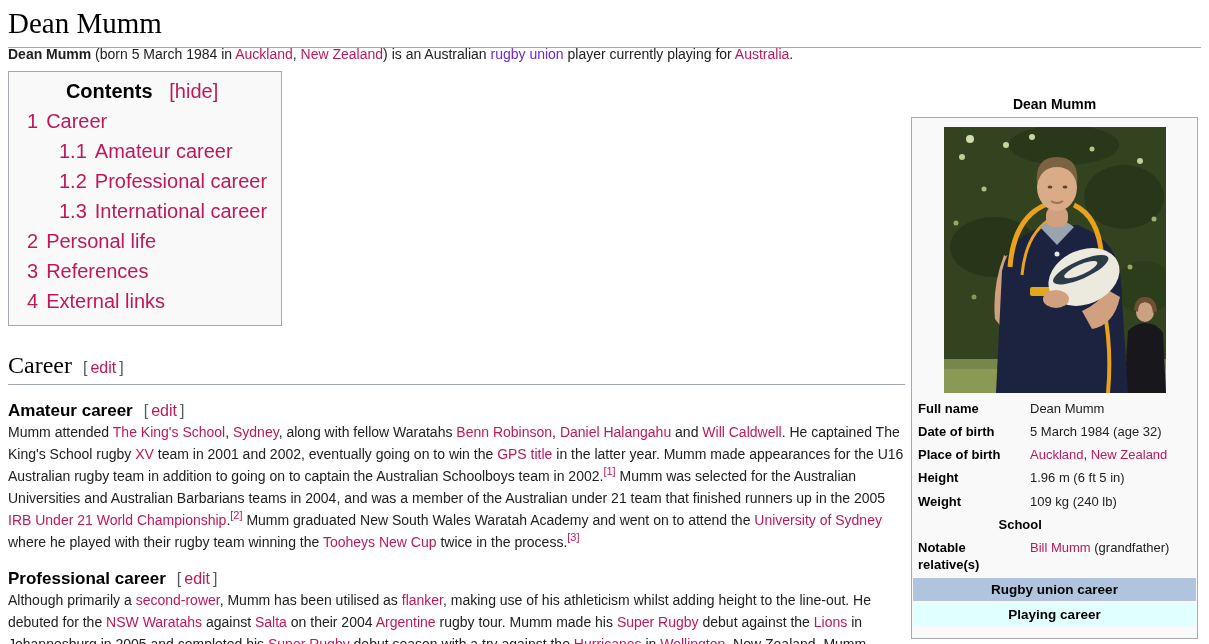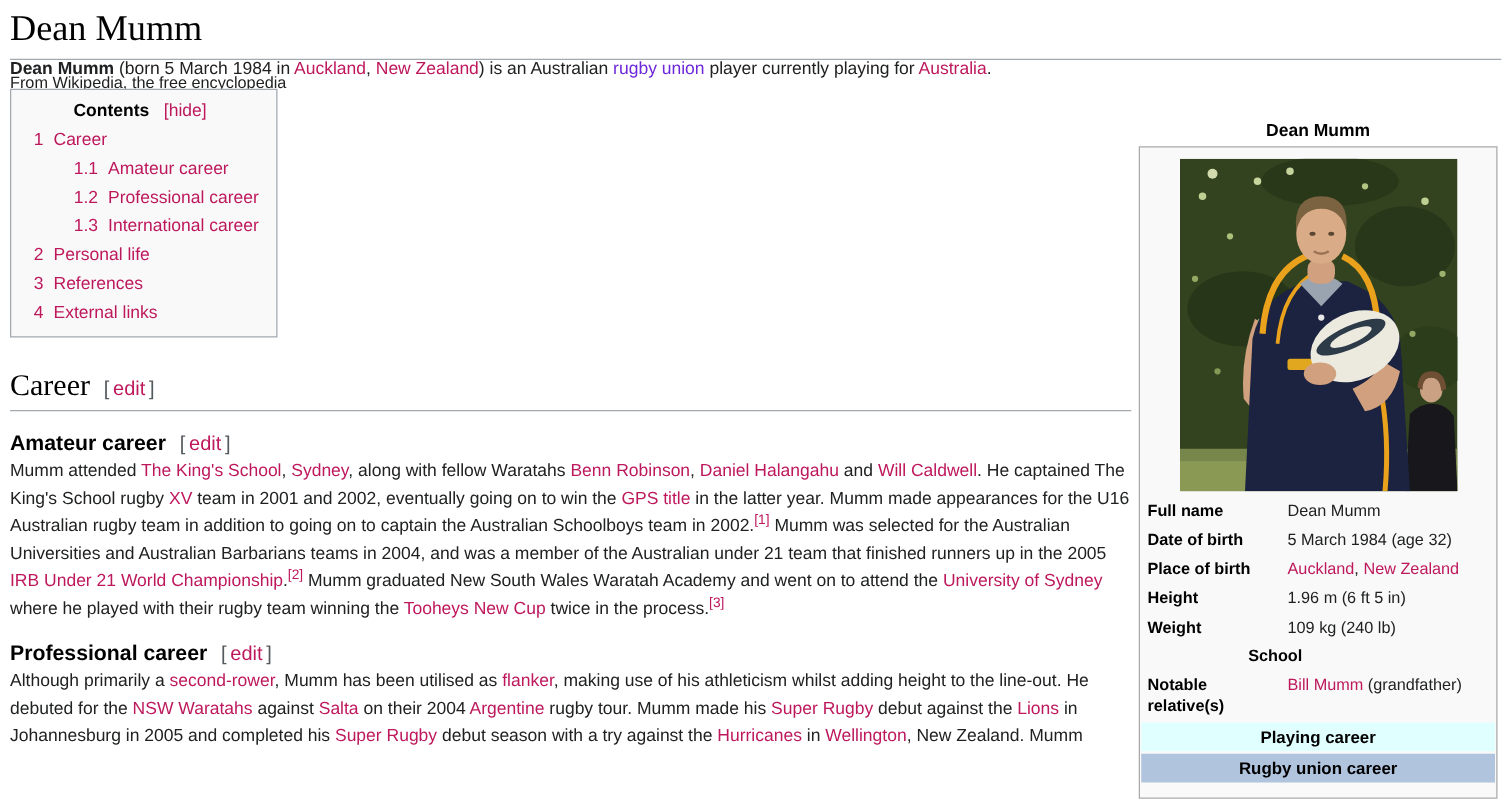--- a/index.html
+++ b/index.html
@@ -13,21 +13,21 @@
   .header-wrap{position:absolute;left:8px;right:8px;top:0;}
   h1.title{font-family:"Liberation Serif",serif;font-weight:normal;font-size:29px;margin:0;
            padding:7px 0 7px;border-bottom:1px solid #a2a9b1;color:#000;}
   .tagline{margin-top:10px;font-size:13px;color:#202122;}
 
   .content{position:absolute;left:8px;top:43px;width:897px;}
   p.body{margin:0;line-height:22px;}
   .intro{margin-top:41px;}
 
   .toc{display:inline-block;margin-top:6px;border:1px solid #a2a9b1;background:#f9f9f9;
-       padding:8px 14px 12px 8px;font-size:14px;}
+       padding:8px 14px 12px 8px;font-size:20px;}
   .toc-header{text-align:center;margin-bottom:4px;}
   .toc-header b{color:#000;}
   .toc ul{list-style:none;margin:0;padding:0;}
   .toc li{margin-top:7px;}
   .toc li.l1{margin-left:10px;}
   .toc li.l2{margin-left:42px;}
   .tocnum{margin-right:8px;}
 
   h2.sec{font-family:"Liberation Serif",serif;font-weight:normal;font-size:24px;color:#000;
          margin:26px 0 0;padding-bottom:5px;border-bottom:1px solid #a2a9b1;}
@@ -50,21 +50,20 @@
   .ib-value{flex:1;}
   .ib-header{text-align:center;font-weight:bold;color:#000;padding:4px 0;margin-top:2px;font-size:13.5px;}
 </style>
 </head>
 <body>
 
 <div class="screen">
 
   <div class="header-wrap">
     <h1 class="title">Dean Mumm</h1>
-    <div class="tagline">From Wikipedia, the free encyclopedia</div>
   </div>
 
   <div class="content">
     <p class="body intro"><b>Dean Mumm</b> (born 5 March 1984 in <a href="#" class="lnk">Auckland</a>, <a href="#" class="lnk">New Zealand</a>) is an Australian <a href="#" class="lnk visited">rugby union</a> player currently playing for <a href="#" class="lnk">Australia</a>.</p>
 
     <div class="toc">
       <div class="toc-header">
         <b>Contents</b>
         <span>&nbsp;</span>
         <a class="lnk" href="#"><span>[</span><span>hide</span><span>]</span></a>
@@ -174,19 +173,19 @@
           <div class="ib-label">Weight</div>
           <div class="ib-value">109 kg (240 lb)</div>
         </div>
         <div class="ib-row">
           <div class="ib-label">School</div>
         </div>
         <div class="ib-row">
           <div class="ib-label">Notable relative(s)</div>
           <div class="ib-value"><a href="#" class="lnk">Bill Mumm</a> (grandfather)</div>
         </div>
+        <div class="ib-header" style="background: rgb(176, 196, 222);">Rugby union career</div>
         <div class="ib-header" style="background: rgb(224, 255, 255);">Playing career</div>
-        <div class="ib-header" style="background: rgb(176, 196, 222);">Rugby union career</div>
         <div class="ib-row"></div>
       </div>
   </div>
 
 </div>
 
 </body></html>

